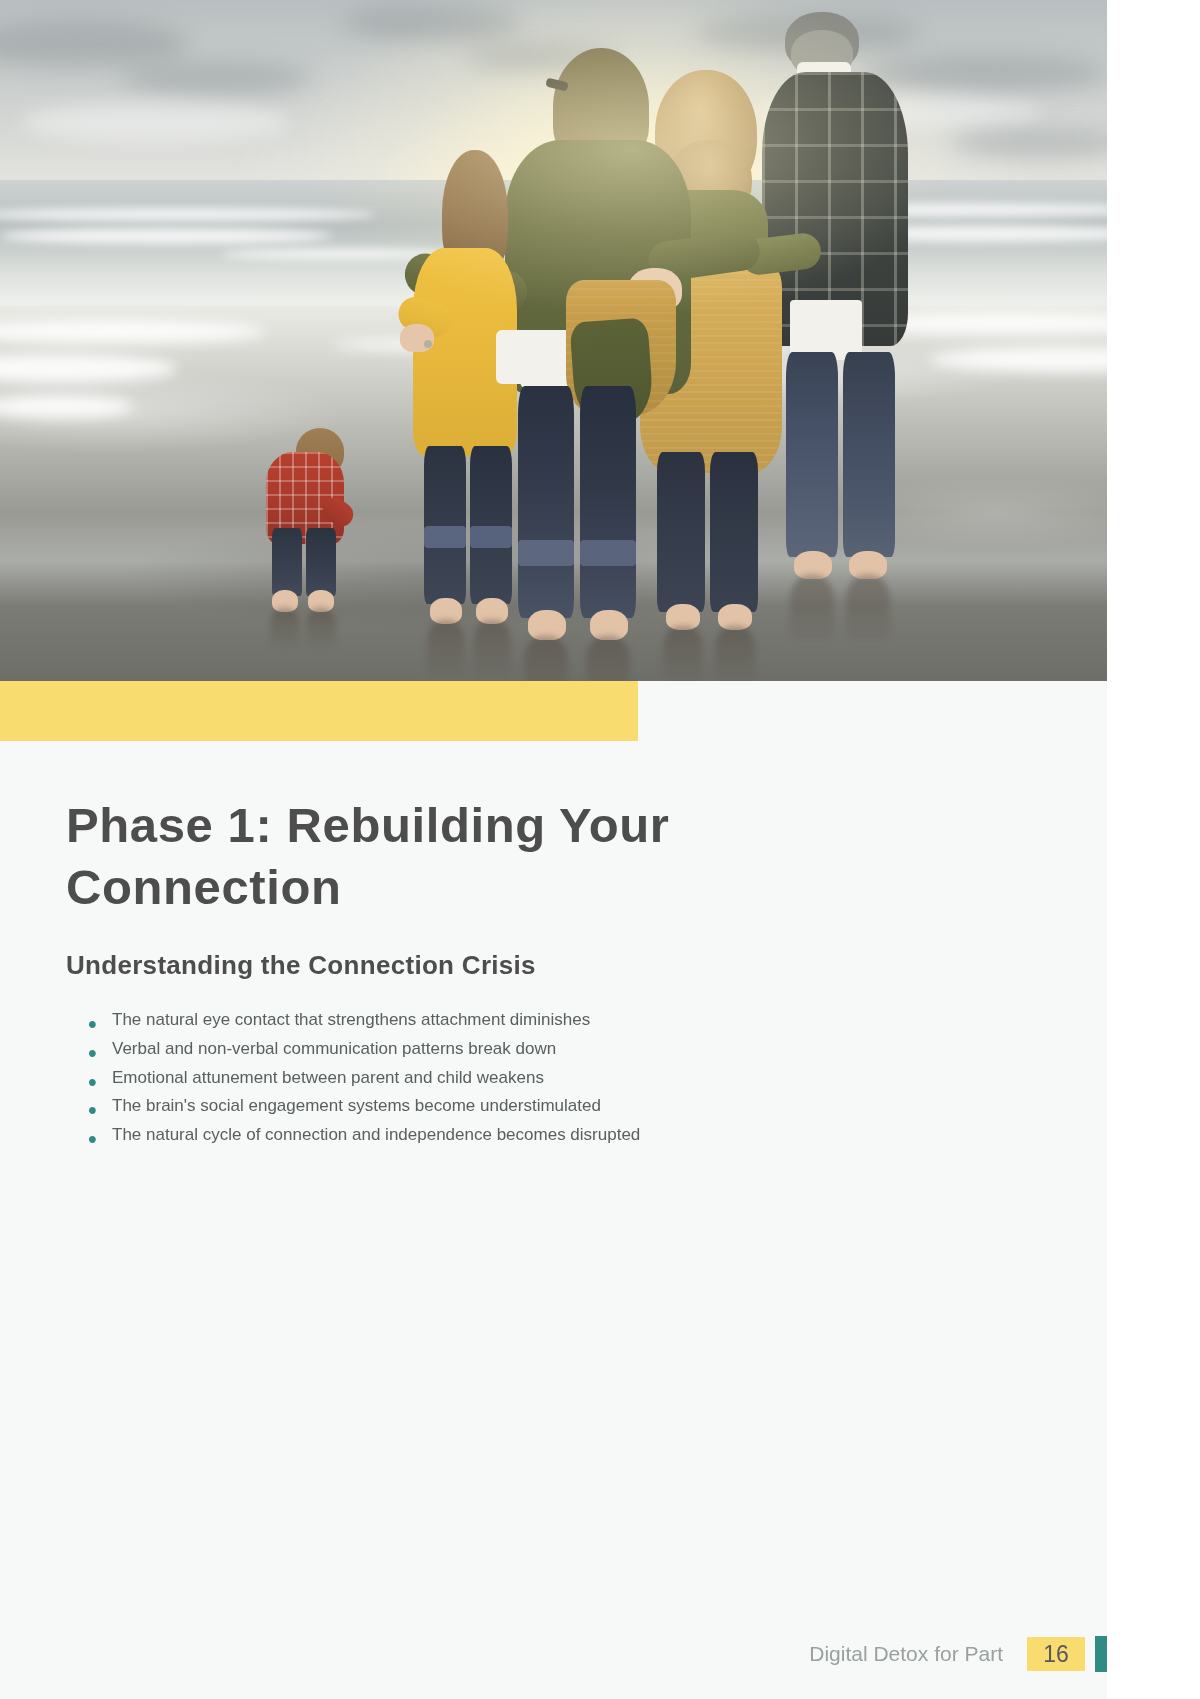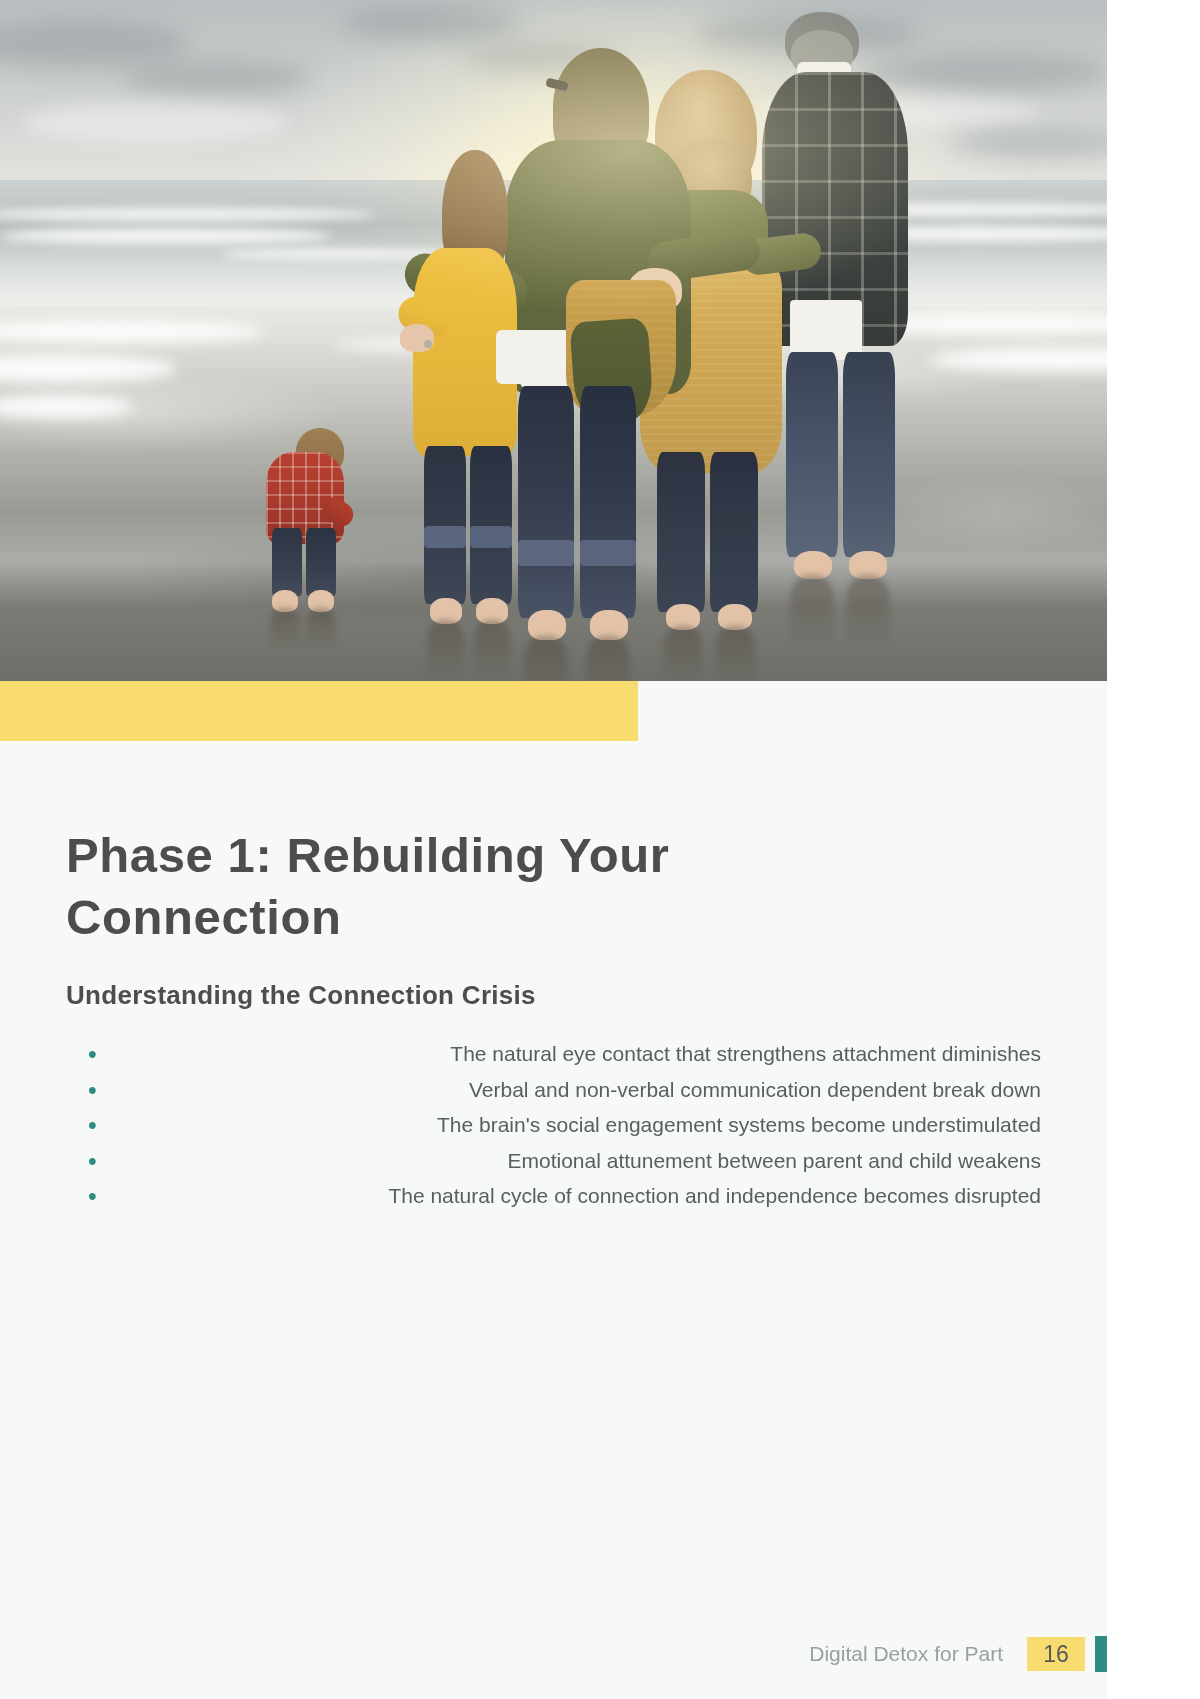--- a/index.html
+++ b/index.html
@@ -116,21 +116,20 @@
     left: 0; top: 681px;
     width: 638px; height: 60px;
     background: #f8dc6f;
   }
 
   
   #content {
     position: absolute;
     left: 66px; top: 795px;
     width: 975px;
-    margin-top: 30px;
   }
 
   h1#doc-title {
     font-size: 49px;
     line-height: 1.26;
     font-weight: 700;
     color: #4d4d4d;
     letter-spacing: 0.6px;
     margin-bottom: 31px;
     max-width: 760px;
@@ -162,25 +161,24 @@
     max-width: 972px;
     margin-bottom: 30px;
   }
 
   ul#crisis-list {
     list-style: none;
     padding-left: 22px;
   }
   ul#crisis-list li {
     position: relative;
-    font-size: 21px;
+    font-size: 17px;
     line-height: 1.69;
     color: #58605e;
     padding-left: 24px;
-    text-align: right;
   }
   ul#crisis-list li::before {
     content: "•";
     position: absolute;
     left: 0;
     top: -1px;
     color: #2f8b83;
     font-size: 25px;
     line-height: 1.55;
   }
@@ -433,23 +431,23 @@
     <div id="content">
 
       <h1 id="doc-title">Phase 1: Rebuilding Your Connection</h1>
 
 
       <h3 id="section-heading">Understanding the Connection Crisis</h3>
 
 
       <ul id="crisis-list">
         <li>The natural eye contact that strengthens attachment diminishes</li>
-        <li>Verbal and non-verbal communication dependent break down</li>
+        <li>Verbal and non-verbal communication patterns break down</li>
+        <li>Emotional attunement between parent and child weakens</li>
         <li>The brain's social engagement systems become understimulated</li>
-        <li>Emotional attunement between parent and child weakens</li>
         <li>The natural cycle of connection and independence becomes disrupted</li>
       </ul>
     </div>
 
     <div id="footer">
       <span id="footer-label">Digital Detox for Part</span>
       <span id="page-number-box">16</span>
       <span id="footer-accent"></span>
     </div>
 

